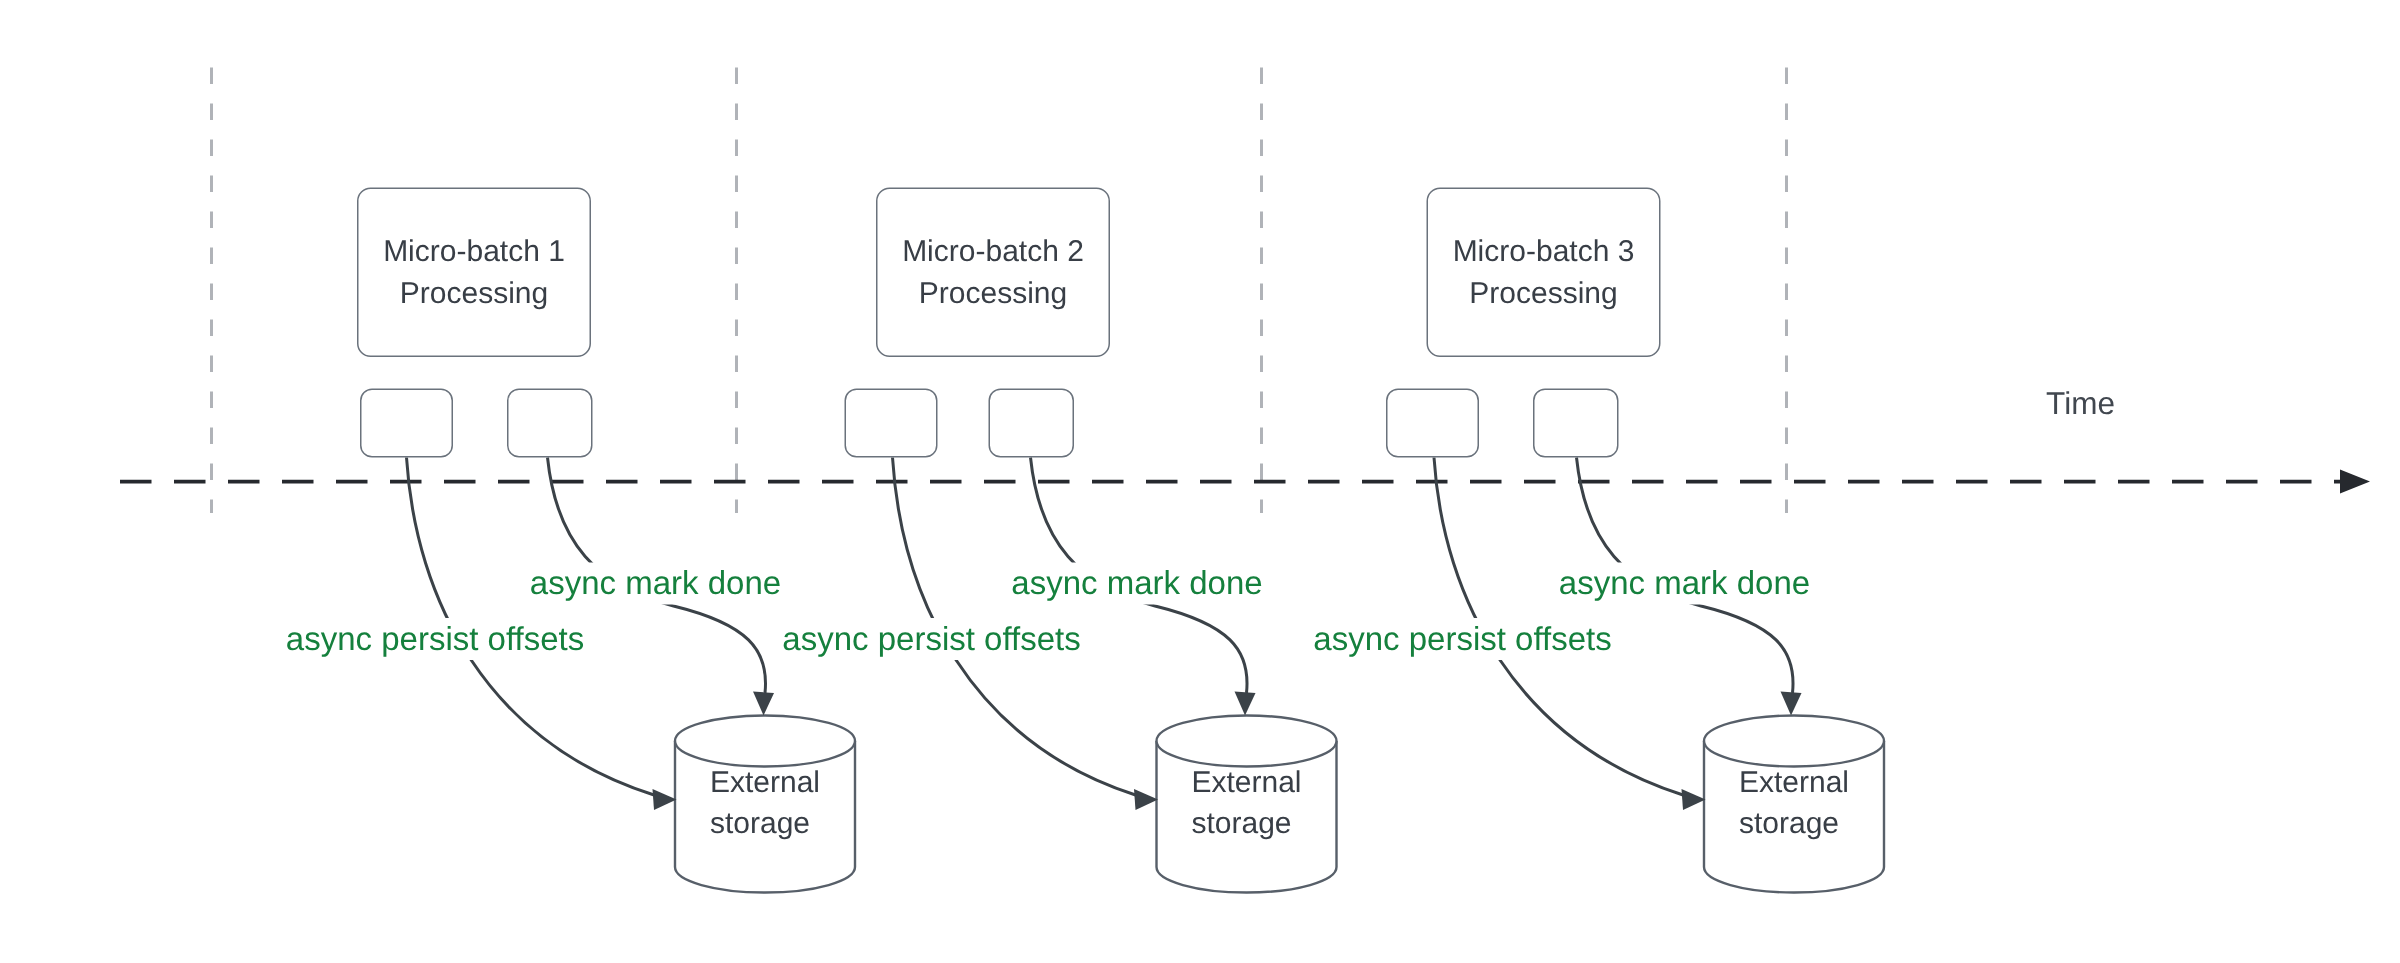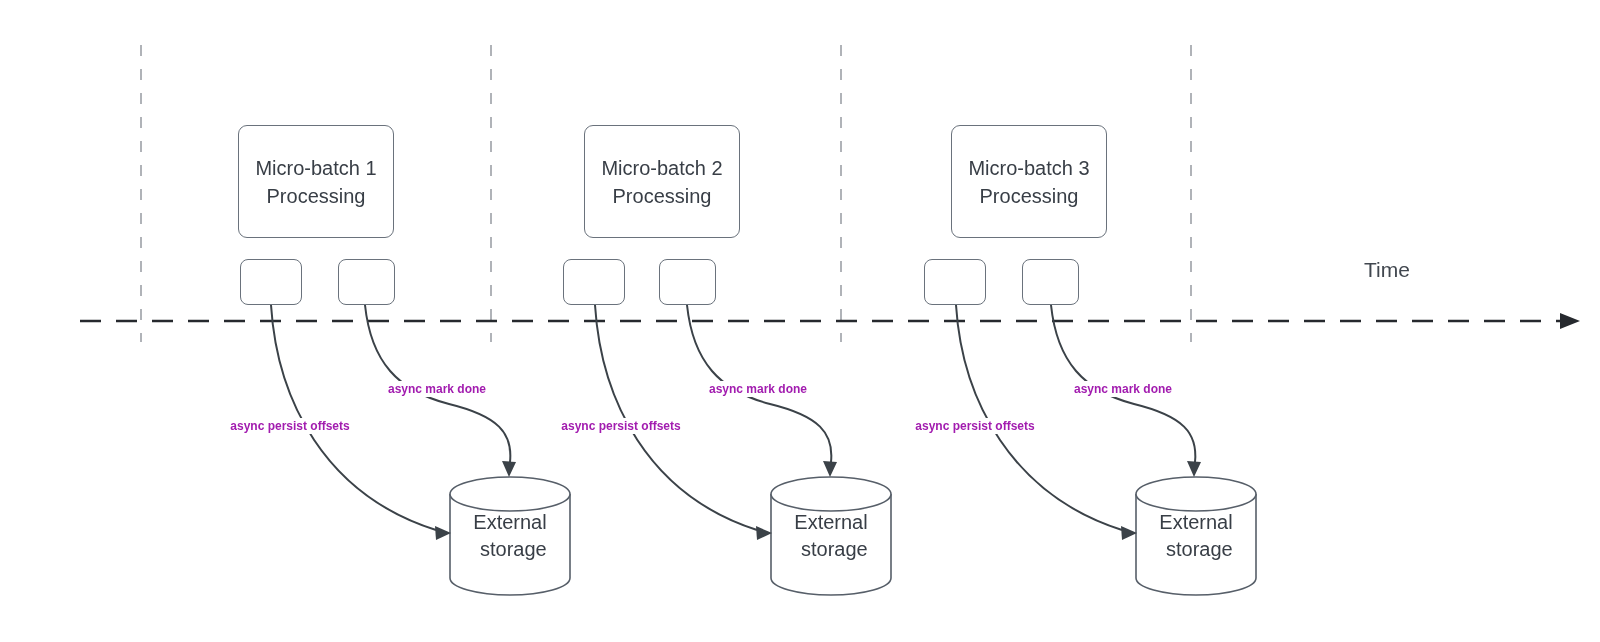--- a/index.html
+++ b/index.html
@@ -16,25 +16,25 @@
     color:#383e46;font-size:20px;line-height:28px;text-align:right;
   }
   .slot{
     width:62px;height:46px;top:259px;
     border:1.5px solid #6a727c;border-radius:8px;
   }
   .slot.b{width:57px;}
   .edge-label{
     position:absolute;z-index:3;transform:translate(-50%,-50%);
     background:#ffffff;padding:1px 4px;white-space:nowrap;
-    font-size:12px;font-weight:bold;color:#a21caf;
+    font-size:22px;font-weight:normal;color:#15803d;
   }
   .cyl-label{
     position:absolute;z-index:3;transform:translate(-50%,-50%);
-    text-align:right;font-size:20px;line-height:27px;color:#383e46;
+    text-align:left;font-size:20px;line-height:27px;color:#383e46;
     white-space:nowrap;
   }
   .time-label{
     position:absolute;z-index:3;transform:translate(-50%,-50%);
     font-size:21px;color:#41474f;white-space:nowrap;
   }
 </style>
 </head>
 <body>
 

